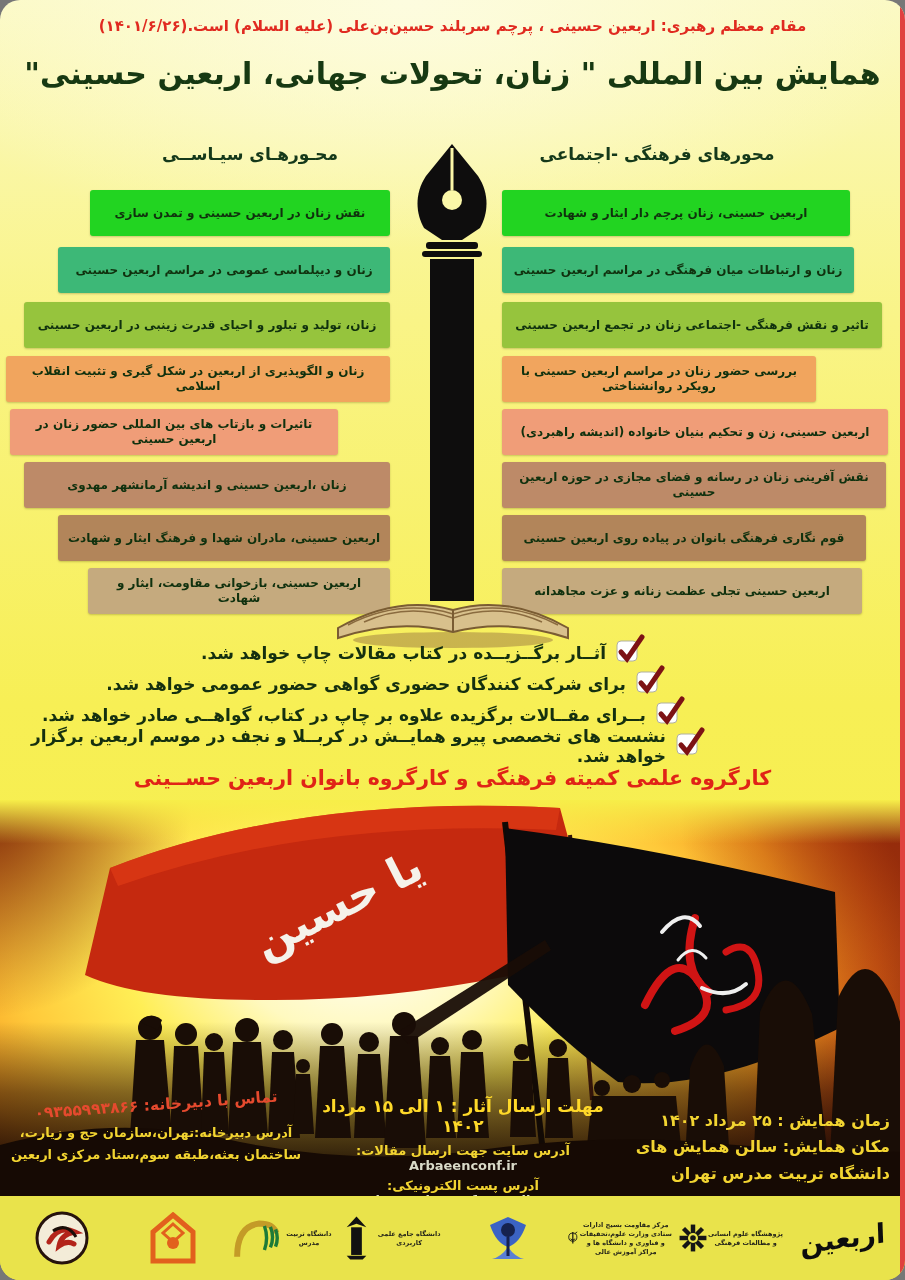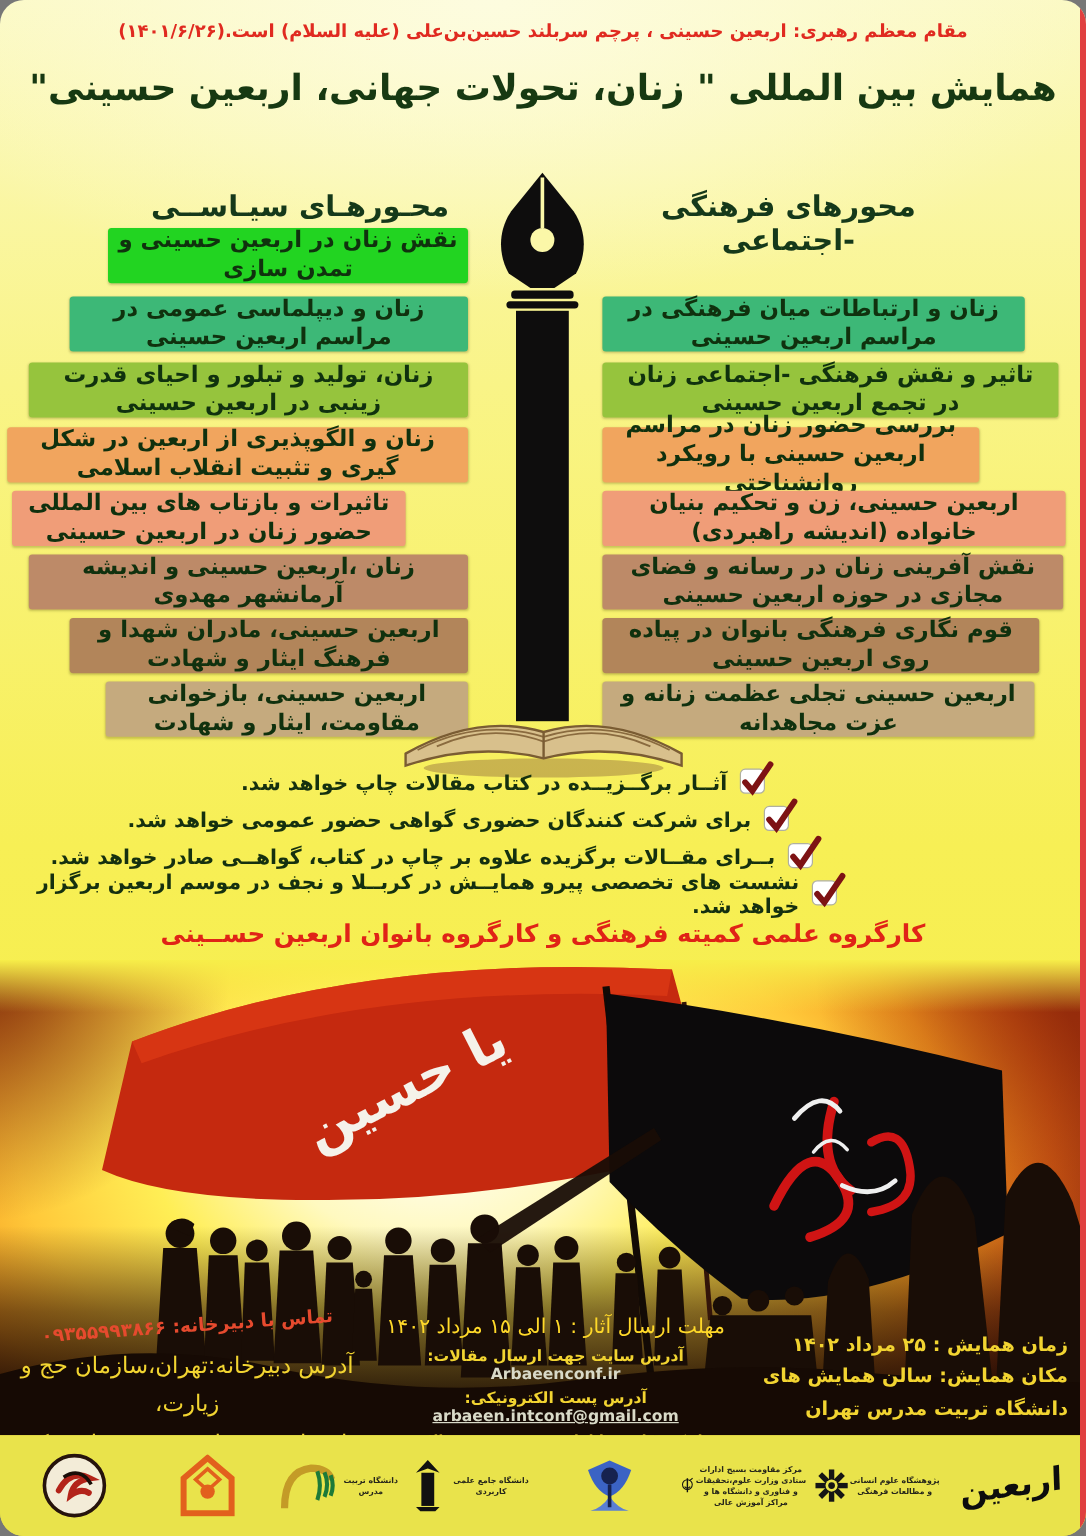--- a/index.html
+++ b/index.html
@@ -6,73 +6,74 @@
   *{box-sizing:border-box;font-family:"DejaVu Sans",sans-serif;}
   .poster{position:relative;width:905px;height:1280px;margin:0 auto;overflow:hidden;
     background:
       radial-gradient(ellipse 900px 420px at 45% 0%, #fdfcdf 0%, rgba(253,252,223,0) 60%),
       linear-gradient(to bottom,#fbf9c2 0%,#f9f487 25%,#f7ef55 55%,#f6ec40 100%); border-radius: 20px;}
   .edge-strip{position:absolute;right:0;top:0;width:5px;height:1280px;background:#e04040;z-index:60;}
   .top-quote{position:absolute;top:17px;left:0;width:100%;text-align:center;direction:rtl;
     color:#e02a20;font-weight:bold;font-size:15px;}
   .main-title{position:absolute;top:56px;left:0;width:100%;text-align:center;direction:rtl;
     color:#173912;font-weight:bold;font-size:30px;letter-spacing:-0.5px;}
-  .col-header{position:absolute;top:158px;width:330px;text-align:center;direction:rtl;
-    color:#15391a;font-weight:bold;font-size:24px;}
+  .col-header{position:absolute;top:144px;width:330px;text-align:center;direction:rtl;
+    color:#15391a;font-weight:bold;font-size:17px;}
   .col-header.right{left:492px;}
   .col-header.left{left:85px;}
   .pill{position:absolute;height:46px;border-radius:3px;display:flex;align-items:center;justify-content:center;
-    direction:rtl;text-align:center;color:#10310e;font-weight:bold;font-size:19px;line-height:1.25;
+    direction:rtl;text-align:center;color:#10310e;font-weight:bold;font-size:12px;line-height:1.25;
     padding:2px 8px;box-shadow:0 1px 2px rgba(60,60,0,.25);}
   .pen-wrap{position:absolute;left:396px;top:142px;z-index:2;}
   .book-wrap{position:absolute;left:328px;top:588px;z-index:1;}
   .notes{position:absolute;top:640px;left:0;width:905px;z-index:3;}
   .note{display:flex;direction:rtl;align-items:center;gap:9px;height:26px;margin-bottom:5px;
     color:#15300f;font-weight:bold;font-size:17px;}
   .note .chk{flex:0 0 auto;position:relative;top:-2px;}
   .committee{position:absolute;top:766px;left:0;width:100%;text-align:center;direction:rtl;
     color:#e02317;font-weight:bold;font-size:20.5px;z-index:3;}
   .scene{position:absolute;top:800px;left:0;width:905px;height:396px;
     background:
       linear-gradient(to bottom,#f7ee49 0%,rgba(247,238,73,0) 11%),
       radial-gradient(circle 300px at -2% 2%, rgba(110,25,8,.85), rgba(110,25,8,0) 70%),
       radial-gradient(circle 340px at 102% 0%, rgba(140,35,8,.8), rgba(140,35,8,0) 72%),
       linear-gradient(to bottom, rgba(20,8,3,0) 56%, rgba(28,11,4,.55) 74%, rgba(20,8,3,.92) 93%, rgba(14,6,2,.97) 100%),
       radial-gradient(ellipse 560px 340px at 40% 40%, #fffef2 0%, #fff9c0 22%, #ffee55 42%, #ffc93a 62%, #f49a20 78%, #cc5a14 92%, #a63b10 100%);}
   .scene svg{position:absolute;left:0;top:0;}
   .flag-text{font-weight:bold;}
   .foot-mid{position:absolute;left:308px;top:1096px;width:310px;z-index:10;text-align:center;direction:rtl;}
-  .foot-mid .l1{color:#ffd929;font-weight:normal;font-size:17px;margin-bottom:7px;}
+  .foot-mid .l1{color:#ffd929;font-weight:bold;font-size:17px;margin-bottom:7px;}
   .foot-mid .row{font-size:13px;margin-bottom:5px;color:#f2d431;font-weight:bold;}
   .foot-mid .latin{direction:ltr;unicode-bidi:embed;color:#d9dac8;font-weight:bold;}
   .foot-mid .underl{text-decoration:underline;}
   .foot-right{position:absolute;left:628px;top:1108px;width:268px;z-index:10;direction:rtl;text-align:right;
     color:#f2d431;font-weight:bold;font-size:16px;line-height:1.65;padding-right:6px;}
   .foot-left{position:absolute;left:6px;top:1096px;width:300px;z-index:10;direction:rtl;text-align:center;}
   .foot-left .contact{color:#e64a2e;font-weight:bold;font-size:15.5px;transform:rotate(-4deg);margin-bottom:8px;}
-  .foot-left .addr{color:#f2d431;font-weight:normal;font-size:19px;line-height:1.7;}
+  .foot-left .addr{color:#f2d431;font-weight:bold;font-size:13px;line-height:1.7;}
   .logo-band{position:absolute;left:0;top:1196px;width:905px;height:84px;background:#e9e34b;z-index:20;
     display:flex;align-items:center;justify-content:space-around;padding:0 6px;}
   .logo{display:flex;flex-direction:row;align-items:center;justify-content:center;width:106px;}
   .logo .cap{font-size:6.5px;color:#26261a;direction:rtl;text-align:center;line-height:1.35;margin-top:2px;font-weight:bold;}
   .cal8{font-size:27px;font-weight:bold;color:#0d0d0d;transform:rotate(-8deg) skewX(-6deg);direction:rtl;}
 </style>
 </head>
 <body>
 
 <div class="poster">
 
   <div class="edge-strip"></div>
 
   <div class="top-quote">مقام معظم رهبری: اربعین حسینی ، پرچم سربلند حسین‌بن‌علی (علیه السلام) است.(۱۴۰۱/۶/۲۶)</div>
   <div class="main-title">همایش بین المللی " زنان، تحولات جهانی، اربعین حسینی"</div>
 
   <div class="col-header right">محورهای فرهنگی -اجتماعی</div>
   <div class="col-header left">محـورهـای سیـاســی</div>
 
+  <div class="pill" style="top: 190px; left: 502px; width: 348px; background: rgb(34, 212, 33);">اربعین حسینی، زنان پرچم دار ایثار و شهادت</div>
   <div class="pill" style="top: 247px; left: 502px; width: 352px; background: rgb(61, 184, 119);">زنان و ارتباطات میان فرهنگی در مراسم اربعین حسینی</div>
   <div class="pill" style="top: 302px; left: 502px; width: 380px; background: rgb(150, 196, 61);">تاثیر و نقش فرهنگی -اجتماعی زنان در تجمع اربعین حسینی</div>
   <div class="pill" style="top: 356px; left: 502px; width: 314px; background: rgb(241, 165, 94);">بررسی حضور زنان در مراسم اربعین حسینی با رویکرد روانشناختی</div>
   <div class="pill" style="top: 409px; left: 502px; width: 386px; background: rgb(240, 157, 120);">اربعین حسینی، زن و تحکیم بنیان خانواده (اندیشه راهبردی)</div>
   <div class="pill" style="top: 462px; left: 502px; width: 384px; background: rgb(189, 138, 104);">نقش آفرینی زنان در رسانه و فضای مجازی در حوزه اربعین حسینی</div>
   <div class="pill" style="top: 515px; left: 502px; width: 364px; background: rgb(178, 133, 90);">قوم نگاری فرهنگی بانوان در پیاده روی اربعین حسینی</div>
   <div class="pill" style="top: 568px; left: 502px; width: 360px; background: rgb(197, 170, 126);">اربعین حسینی تجلی عظمت زنانه و عزت مجاهدانه</div>
 
   <div class="pill" style="top: 190px; left: 90px; width: 300px; background: rgb(34, 212, 33);">نقش زنان در اربعین حسینی و تمدن سازی</div>
   <div class="pill" style="top: 247px; left: 58px; width: 332px; background: rgb(61, 184, 119);">زنان و دیپلماسی عمومی در مراسم اربعین حسینی</div>

